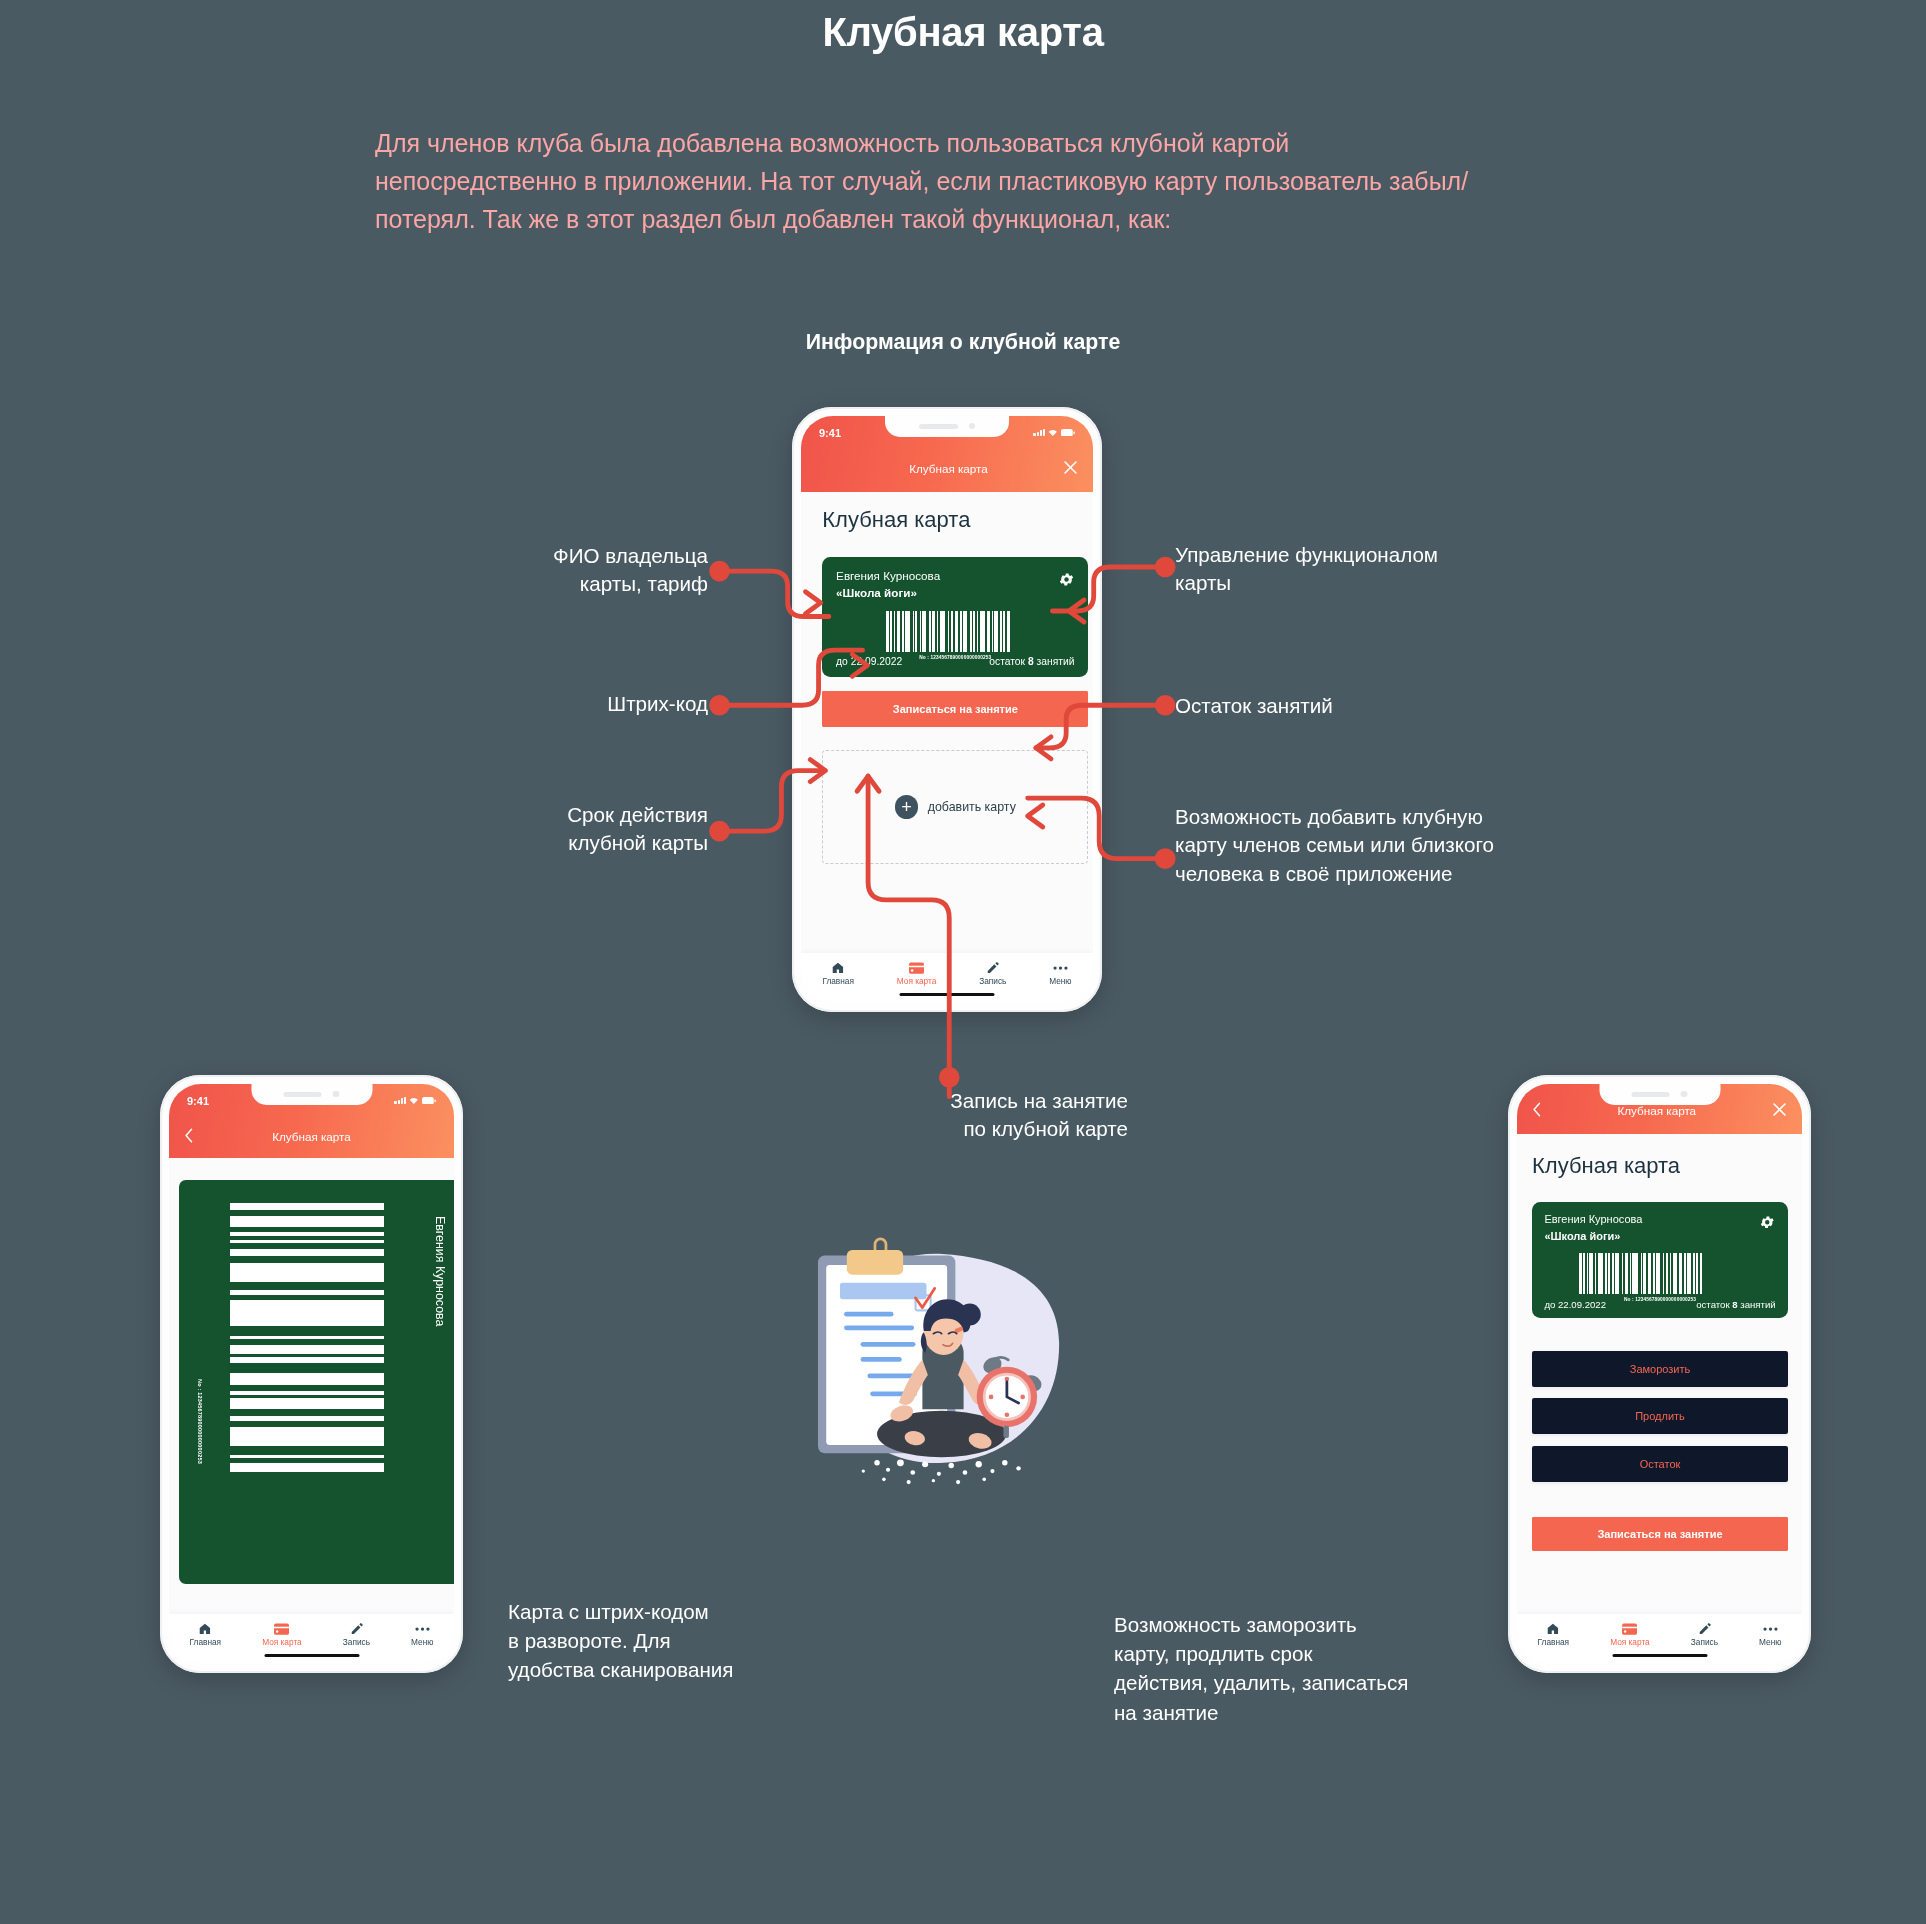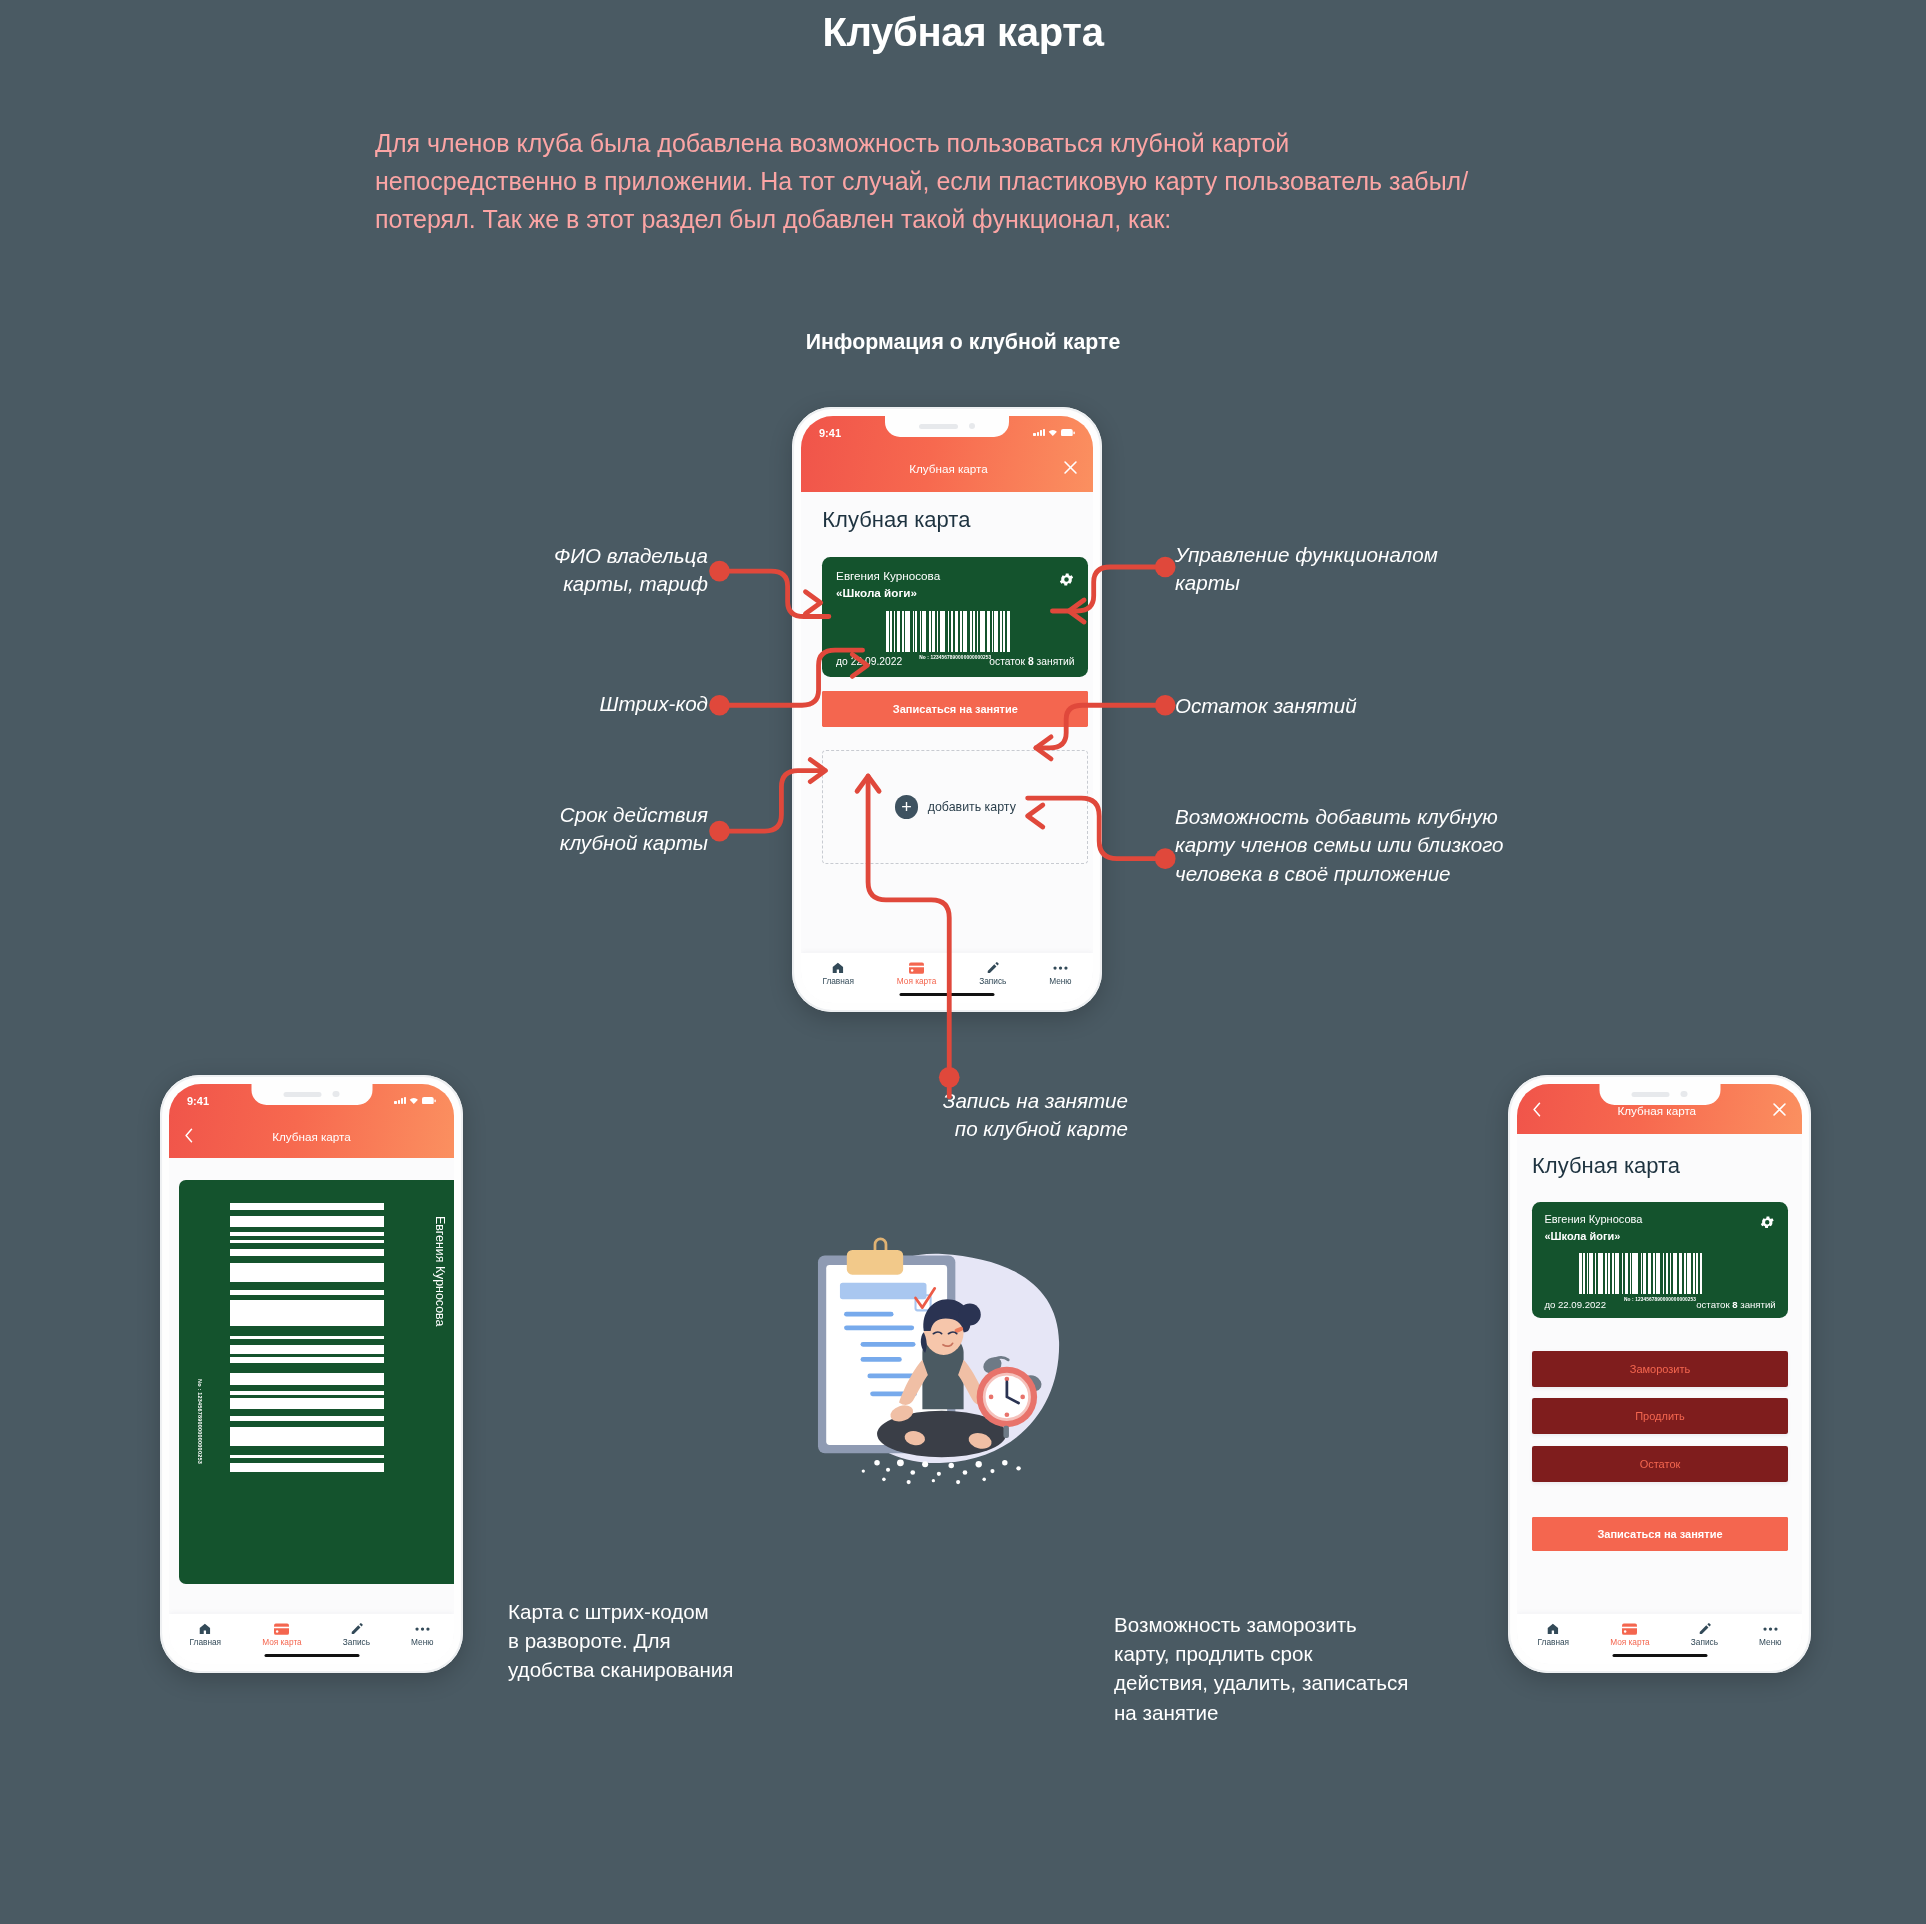--- a/index.html
+++ b/index.html
@@ -117,21 +117,21 @@
   .primary-btn {
     position: absolute;
     background: #F4664F;
     color: #fff;
     display: flex; align-items: center; justify-content: center;
     font-weight: bold;
     border: none;
   }
   .ghost-btn {
     position: absolute;
-    background: #7f1d1d;
+    background: #0f172a;
     color: #F4664F;
     display: flex; align-items: center; justify-content: center;
     border: none;
     box-shadow: 0 1.4px 3.4px rgba(40,40,90,0.07);
   }
   .dashed-slot {
     position: absolute;
     border: 1.4px dashed #C8CBD1;
     border-radius: 4.1px;
     display: flex; align-items: center; justify-content: center;
@@ -159,21 +159,20 @@
     background: #111; border-radius: 2.8px;
   }
 
   
   .anno {
     position: absolute;
     color: #FFFFFF;
     font-size: 20.6px;
     line-height: 1.38;
     font-weight: 400;
-    font-style: italic;
   }
   .anno.right { text-align: left; }
   .anno.leftal { text-align: right; }
   .anno.centered { text-align: right; }
 
   svg.connectors {
     position: absolute; top: 0; left: 0;
     width: 1926px; height: 1925px;
     pointer-events: none;
     z-index: 50;

